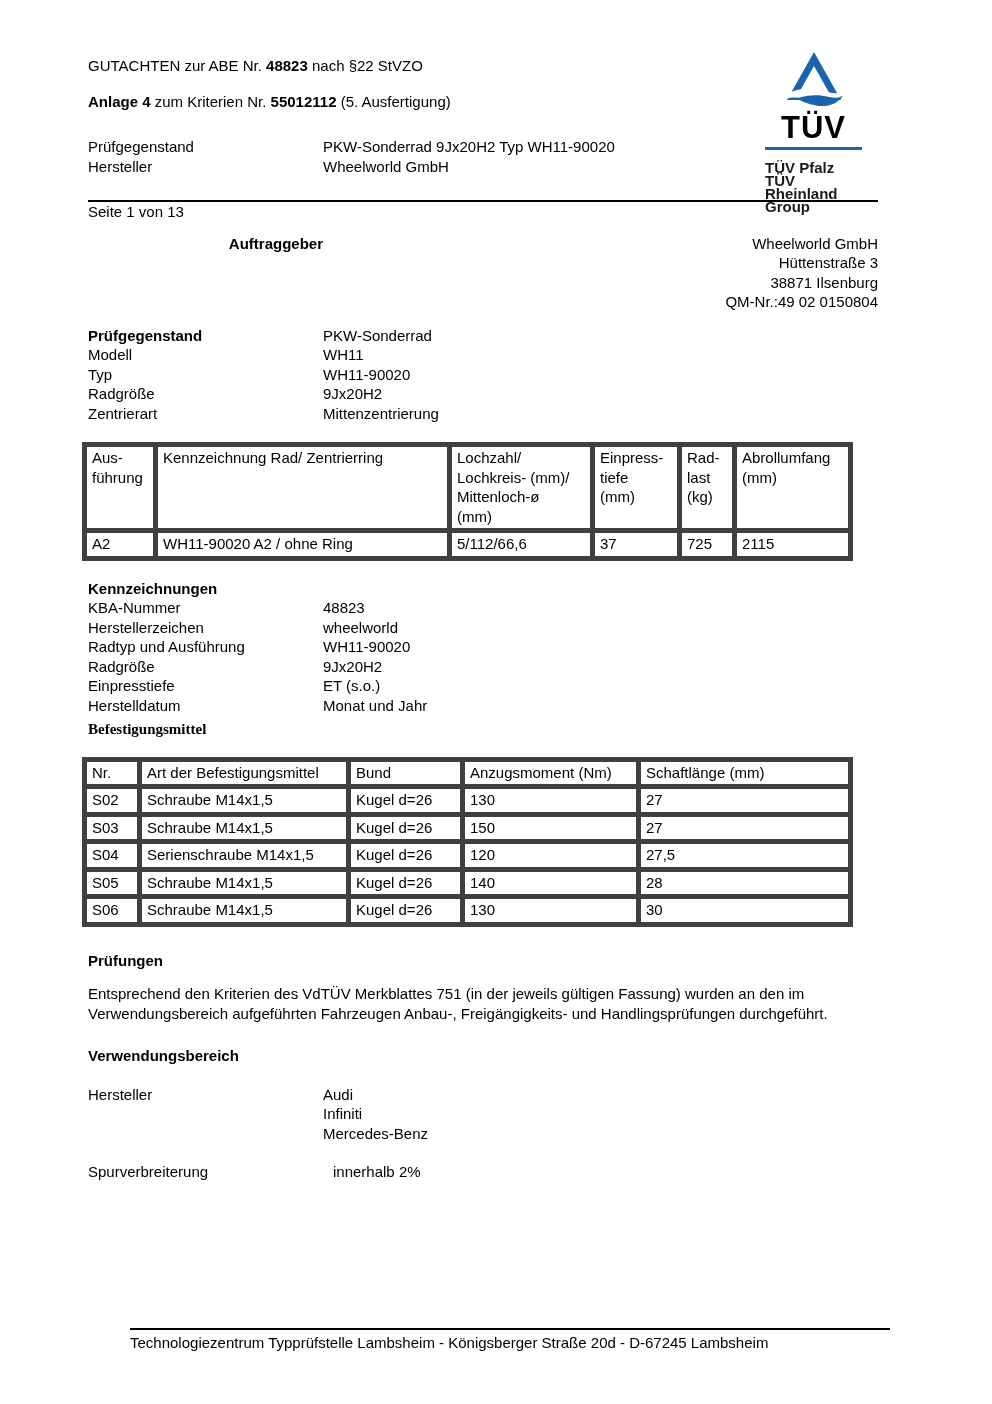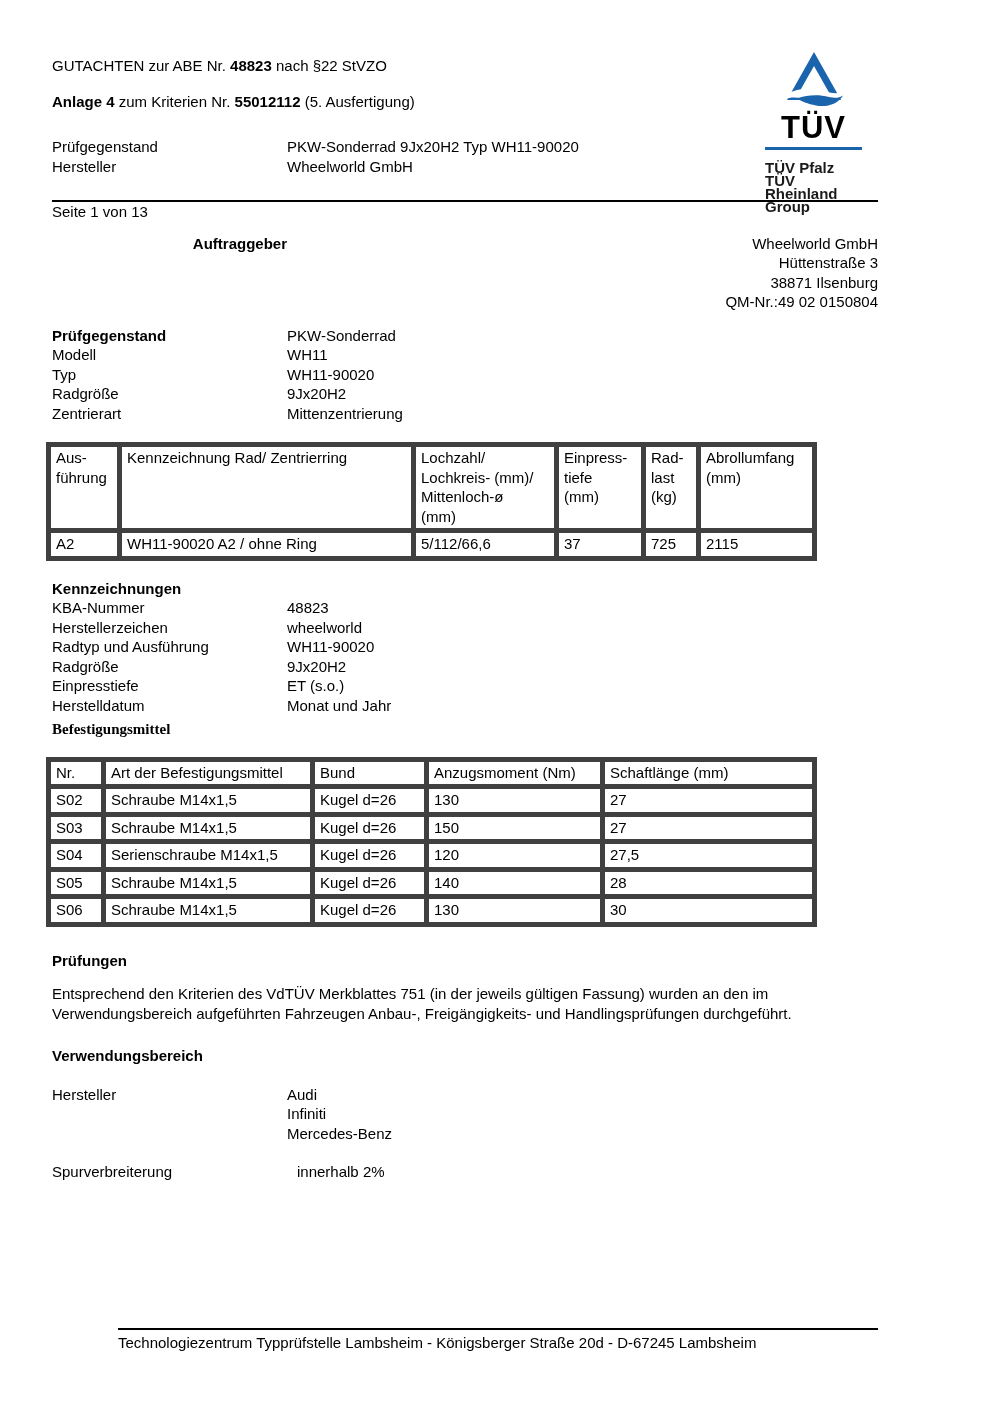--- a/index.html
+++ b/index.html
@@ -4,21 +4,21 @@
 <style>
   * { margin: 0; padding: 0; box-sizing: border-box; }
   html, body { background: #ffffff; }
   body {
     width: 992px; height: 1404px;
     font-family: "Liberation Sans", sans-serif;
     font-size: 15px; line-height: 19.5px; color: #000000;
     position: relative; overflow: hidden;
   }
   .page { position: relative; width: 992px; height: 1404px; background: #ffffff; }
-  .content { padding: 56px 114px 0 52px; }
+  .content { padding: 56px 114px 0 88px; }
 
   .bold { font-weight: bold; }
   .doc-line { white-space: pre-wrap; }
   .anlage-line { margin-top: 16px; }
 
   .kv-row { display: flex; }
   .kv-label { flex: 0 0 235px; }
   .kv-value { flex: 1 1 auto; }
 
   .subject-rows { margin-top: 26px; }
@@ -44,21 +44,21 @@
   .section-heading { font-weight: bold; }
   .h-kennzeichnungen { margin-top: 18px; }
   .h-befestigungsmittel { margin-top: 5px; font-family: Liberation Serif, serif; }
   .h-pruefungen { margin-top: 24px; }
   .h-verwendungsbereich { margin-top: 23px; }
 
   .pruefungen-text { margin-top: 14px; width: 760px; }
   .hersteller-row { margin-top: 19px; }
   .spur-row { margin-top: 19px; gap: 10px; }
 
-  .footer { position: absolute; left: 118px; top: 1328px; width: 760px; }
+  .footer { position: absolute; left: 130px; top: 1328px; width: 760px; }
   .footer-rule { border: none; border-top: 2px solid #000; }
   .footer-text { margin-top: 3px; }
 </style>
 </head>
 <body>
 
 <div class="page">
 
   <div class="logo">
     <svg class="logo-triangle" viewBox="0 0 58 62" xmlns="http://www.w3.org/2000/svg">

